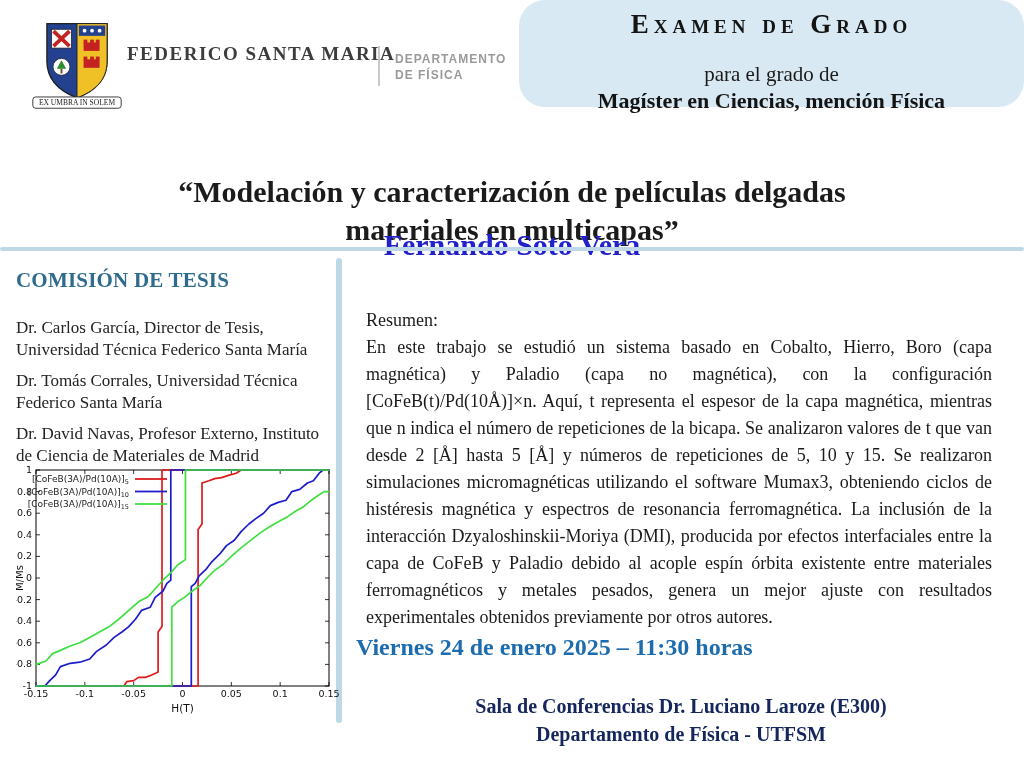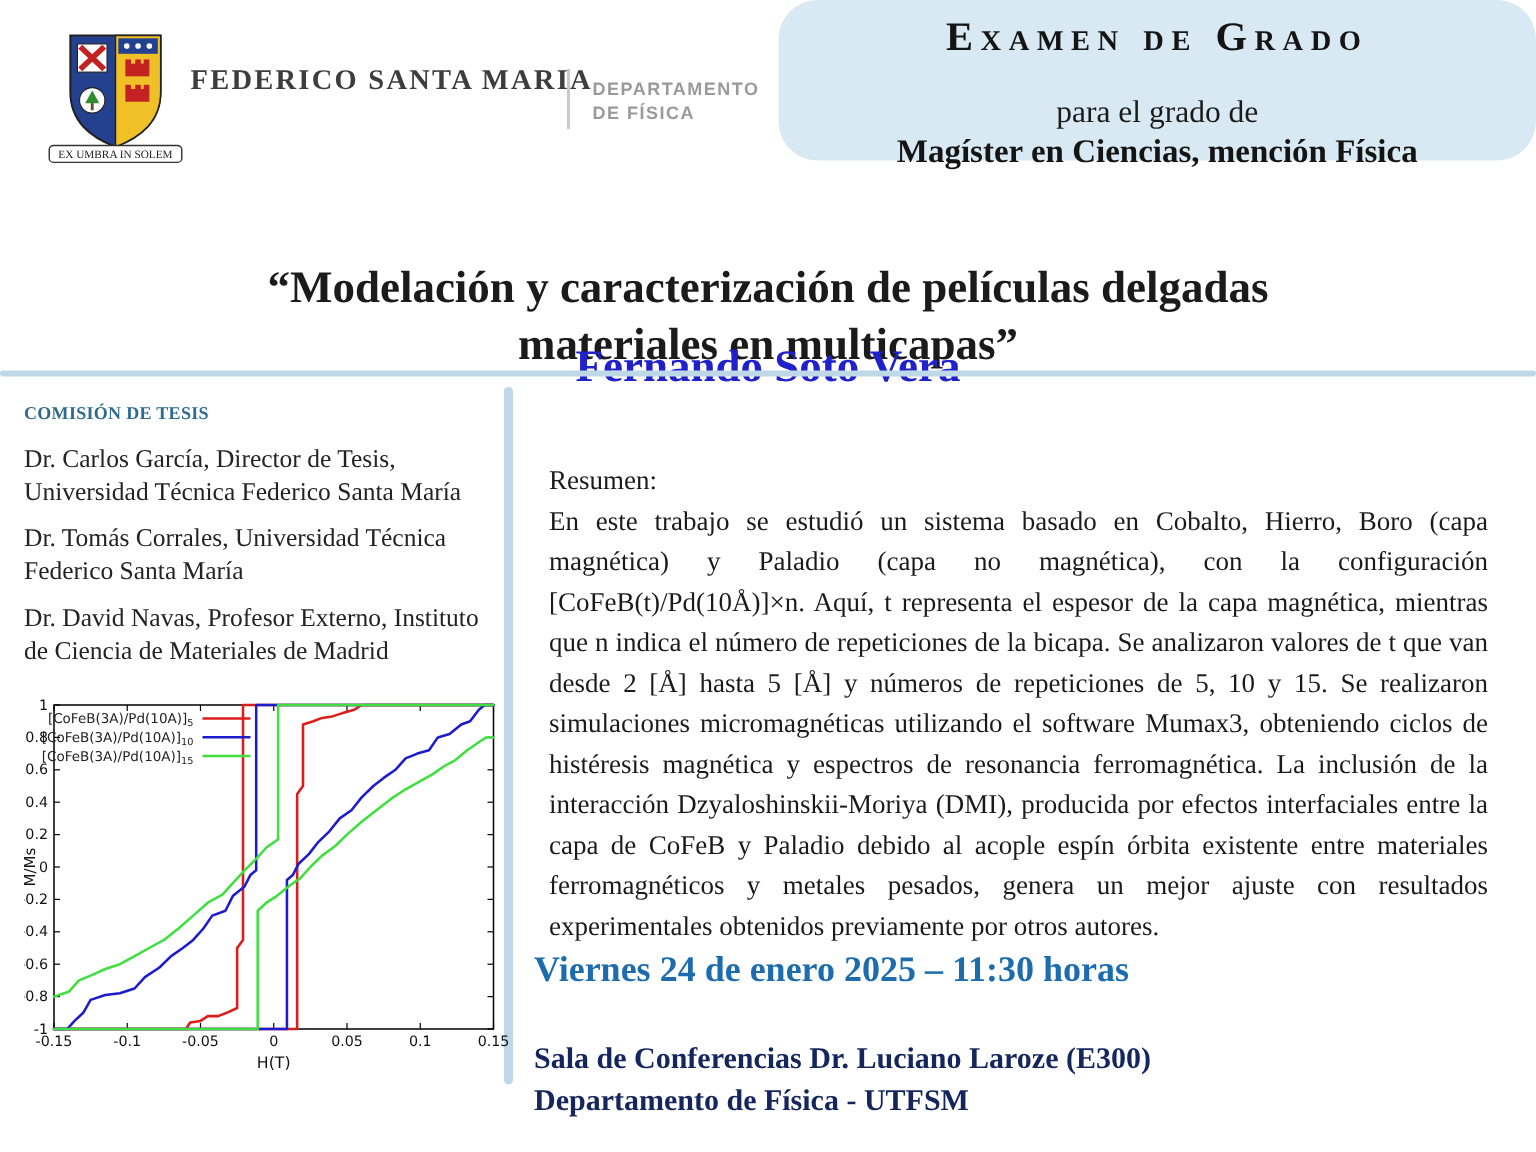--- a/index.html
+++ b/index.html
@@ -24,35 +24,35 @@
   .thesis-title{position:absolute;left:0;top:130px;width:1024px;text-align:center;
                 font-size:30px;font-weight:bold;color:#1b1b1b;line-height:38px;margin-top:43px;}
   .author{position:absolute;left:0;top:202px;width:1024px;text-align:center;
           font-size:30px;font-weight:bold;color:#2121cb;line-height:38px;margin-top:24px;}
 
   .rule-h{position:absolute;left:0;top:247px;width:1024px;height:4px;background:#bed8e8;border-radius:2px;}
   .rule-v{position:absolute;left:336px;top:258px;width:6px;height:465px;background:#bed8e8;border-radius:3px;}
 
   
   .committee{position:absolute;left:16px;top:268px;width:312px;}
-  .committee-heading{font-size:12px;font-weight:bold;color:#2e6b8d;letter-spacing:0.2px;margin-bottom:12px;}
+  .committee-heading{font-size:21px;font-weight:bold;color:#2e6b8d;letter-spacing:0.2px;margin-bottom:24px;}
   .committee-member{font-size:17px;line-height:22px;color:#232323;margin-bottom:9px;}
 
   
   .chart-wrap{position:absolute;left:16px;top:456px;width:334px;height:272px;}
   .chart-wrap svg{width:100%;height:100%;}
 
   
   .abstract{position:absolute;left:366px;top:275px;width:626px;margin-top:32px;}
   .abstract-label{font-size:18px;line-height:27px;color:#1a1a1a;}
   .abstract-body{font-size:18px;line-height:27px;color:#1a1a1a;text-align:justify;margin:0;}
 
   .event-datetime{position:absolute;left:356px;top:634px;width:650px;text-align:left;
                   font-size:24px;font-weight:bold;color:#1d6cae;}
-  .event-location{position:absolute;left:356px;top:692px;width:650px;text-align:left;
+  .event-location{position:absolute;left:356px;top:692px;width:650px;text-align:center;
                   font-size:20px;font-weight:bold;color:#15265d;line-height:28px;}
 </style>
 </head>
 <body>
 
 <div class="page">
 
   <svg class="logo-svg" viewBox="0 0 100 100">
     <path d="M18,6 h64 v40 c0,21 -14,32 -32,39 c-18,-7 -32,-18 -32,-39 z" fill="#23418e" stroke="#222" stroke-width="1.5"></path>
     <path d="M50,6 h32 v40 c0,21 -14,32 -32,39 z" fill="#f0c127" stroke="#222" stroke-width="1"></path>

